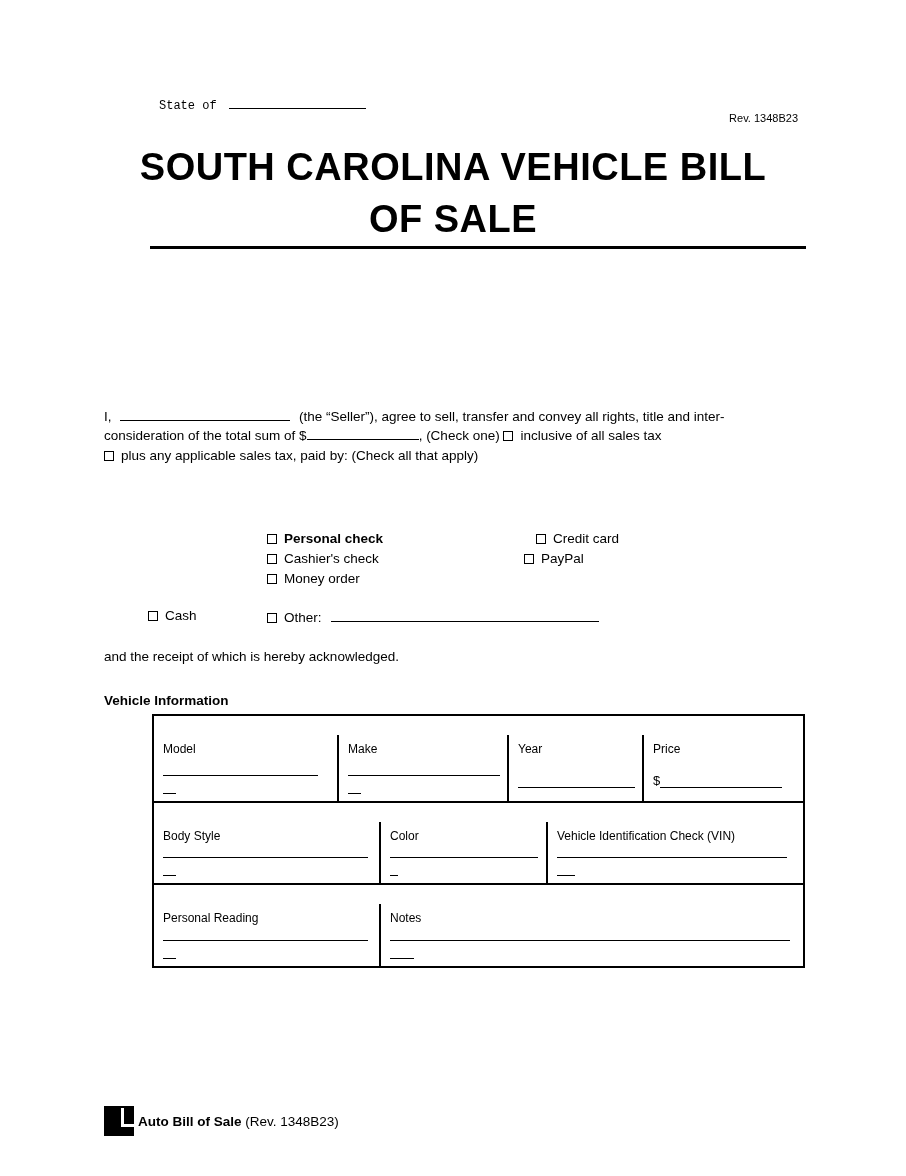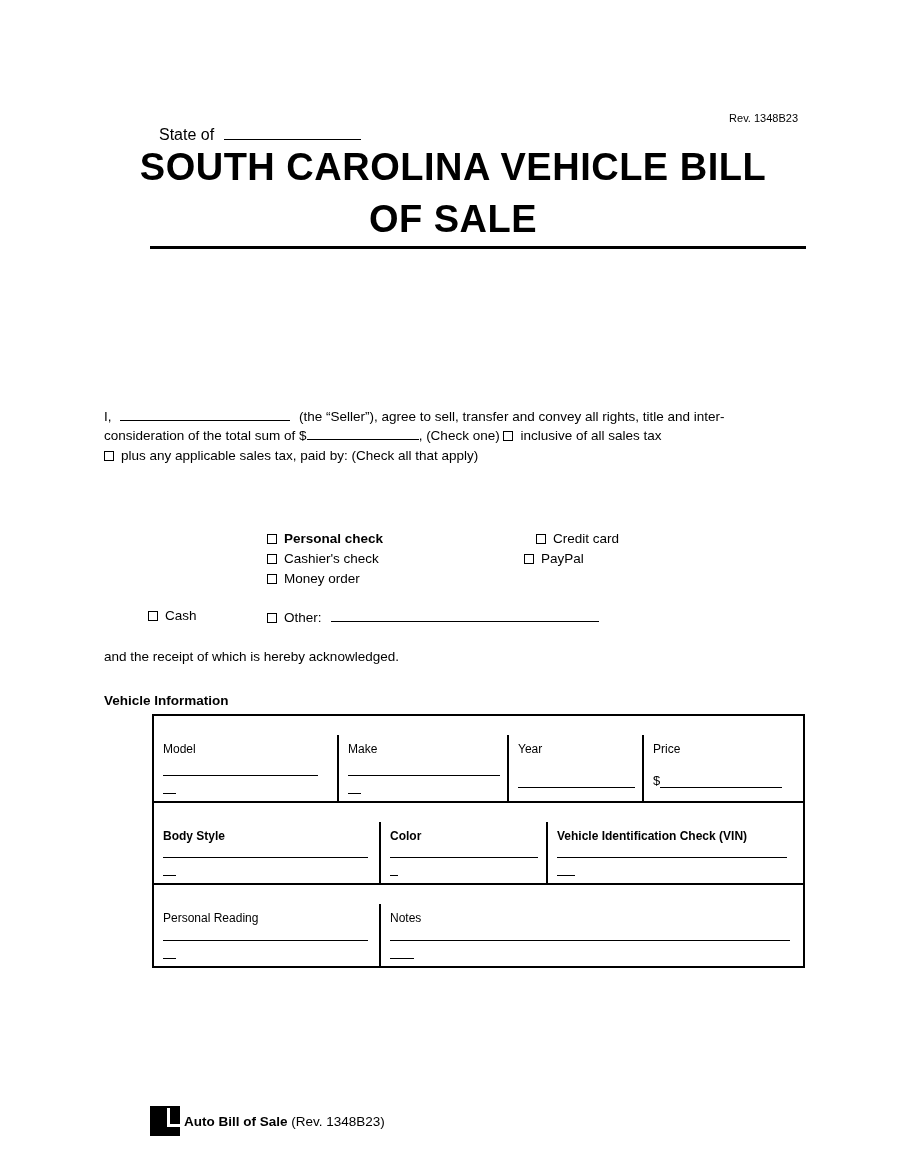--- a/index.html
+++ b/index.html
@@ -2,21 +2,21 @@
 <html><head>
 <meta charset="utf-8">
 <style>
   * { margin:0; padding:0; box-sizing:border-box; }
   html,body { background:#ffffff; }
   body { font-family:"Liberation Sans","DejaVu Sans",sans-serif; color:#000; }
   .page {
     position:relative; width:906px; height:1176px; background:#fff; overflow:hidden;
   }
   
-  .state-line { position:absolute; left:159px; top:126px; font-size:16px; white-space:nowrap; }
+  .state-line { position:absolute; left:159px; top:96px; font-size:12px; white-space:nowrap;font-family:Liberation Mono, monospace; }
   .blank { display:inline-block; border-bottom:1.5px solid #000; height:13px; vertical-align:baseline; }
   .rev-label { position:absolute; top:112px; right:108px; font-size:11px; }
   .doc-title { position:absolute; left:100px; top:141px; width:706px; text-align:center;
     font-size:38px; font-weight:bold; line-height:52px; letter-spacing:0.5px; }
   .title-rule { position:absolute; left:150px; top:246px; width:656px; height:3px; background:#000; }
   
   .intro { position:absolute; left:104px; top:407px; width:720px; font-size:13.5px; line-height:19.4px; }
   .intro .line { white-space:nowrap; }
   .cb { display:inline-block; width:10px; height:10px; border:1.2px solid #000; background:#fff;
         vertical-align:-1px; }
@@ -24,31 +24,31 @@
   
   .payments { position:absolute; left:0; top:525px; width:906px; height:110px; font-size:13.5px; }
   .pm-item { position:absolute; white-space:nowrap; }
   
   .receipt { position:absolute; left:104px; top:649px; font-size:13.5px; }
   .vi-heading { position:absolute; left:104px; top:693px; font-size:13.5px; font-weight:bold; }
   
   .vi-table { position:absolute; left:152px; top:714px; width:653px; border:2px solid #000; }
   .vi-row { display:grid; }
   .vi-row-1 { grid-template-columns:185px 170px 135px 159px; height:87px; border-bottom:2px solid #000; }
-  .vi-row-2 { grid-template-columns:227px 167px 255px; height:82px; border-bottom:2px solid #000;font-weight:bold; }
+  .vi-row-2 { grid-template-columns:227px 167px 255px; height:82px; border-bottom:2px solid #000; }
   .vi-row-3 { grid-template-columns:227px 422px; height:81px; }
   .vi-cell { padding:7px 9px 7px 9px; display:flex; flex-direction:column; border-right:2px solid #000;margin-top:19px; }
   .vi-cell:last-child { border-right:none; }
   .vi-label { font-size:12px; }
   .fill-long { margin-top:auto; border-bottom:1.5px solid #000; height:1px; }
   .fill-short { margin-top:17px; border-bottom:1.5px solid #000; height:1px; }
   .price-row { margin-top:auto; display:flex; align-items:flex-end; font-size:13px; }
   .price-row .fill-long { margin-top:0; flex:0 0 auto; }
   
-  .footer { position:absolute; left:104px; top:1106px; display:flex; align-items:center;margin-left:46px; }
+  .footer { position:absolute; left:104px; top:1106px; display:flex; align-items:center; }
   .logo { position:relative; width:30px; height:30px; background:#000; margin-right:4px; }
   .logo .l-vert { position:absolute; left:17px; top:2px; width:3px; height:19px; background:#fff; }
   .logo .l-horz { position:absolute; left:17px; top:18px; width:13px; height:3px; background:#fff; }
   .footer-text { font-size:13.5px; }
 </style>
 </head>
 <body>
 
 <div class="page">
 

